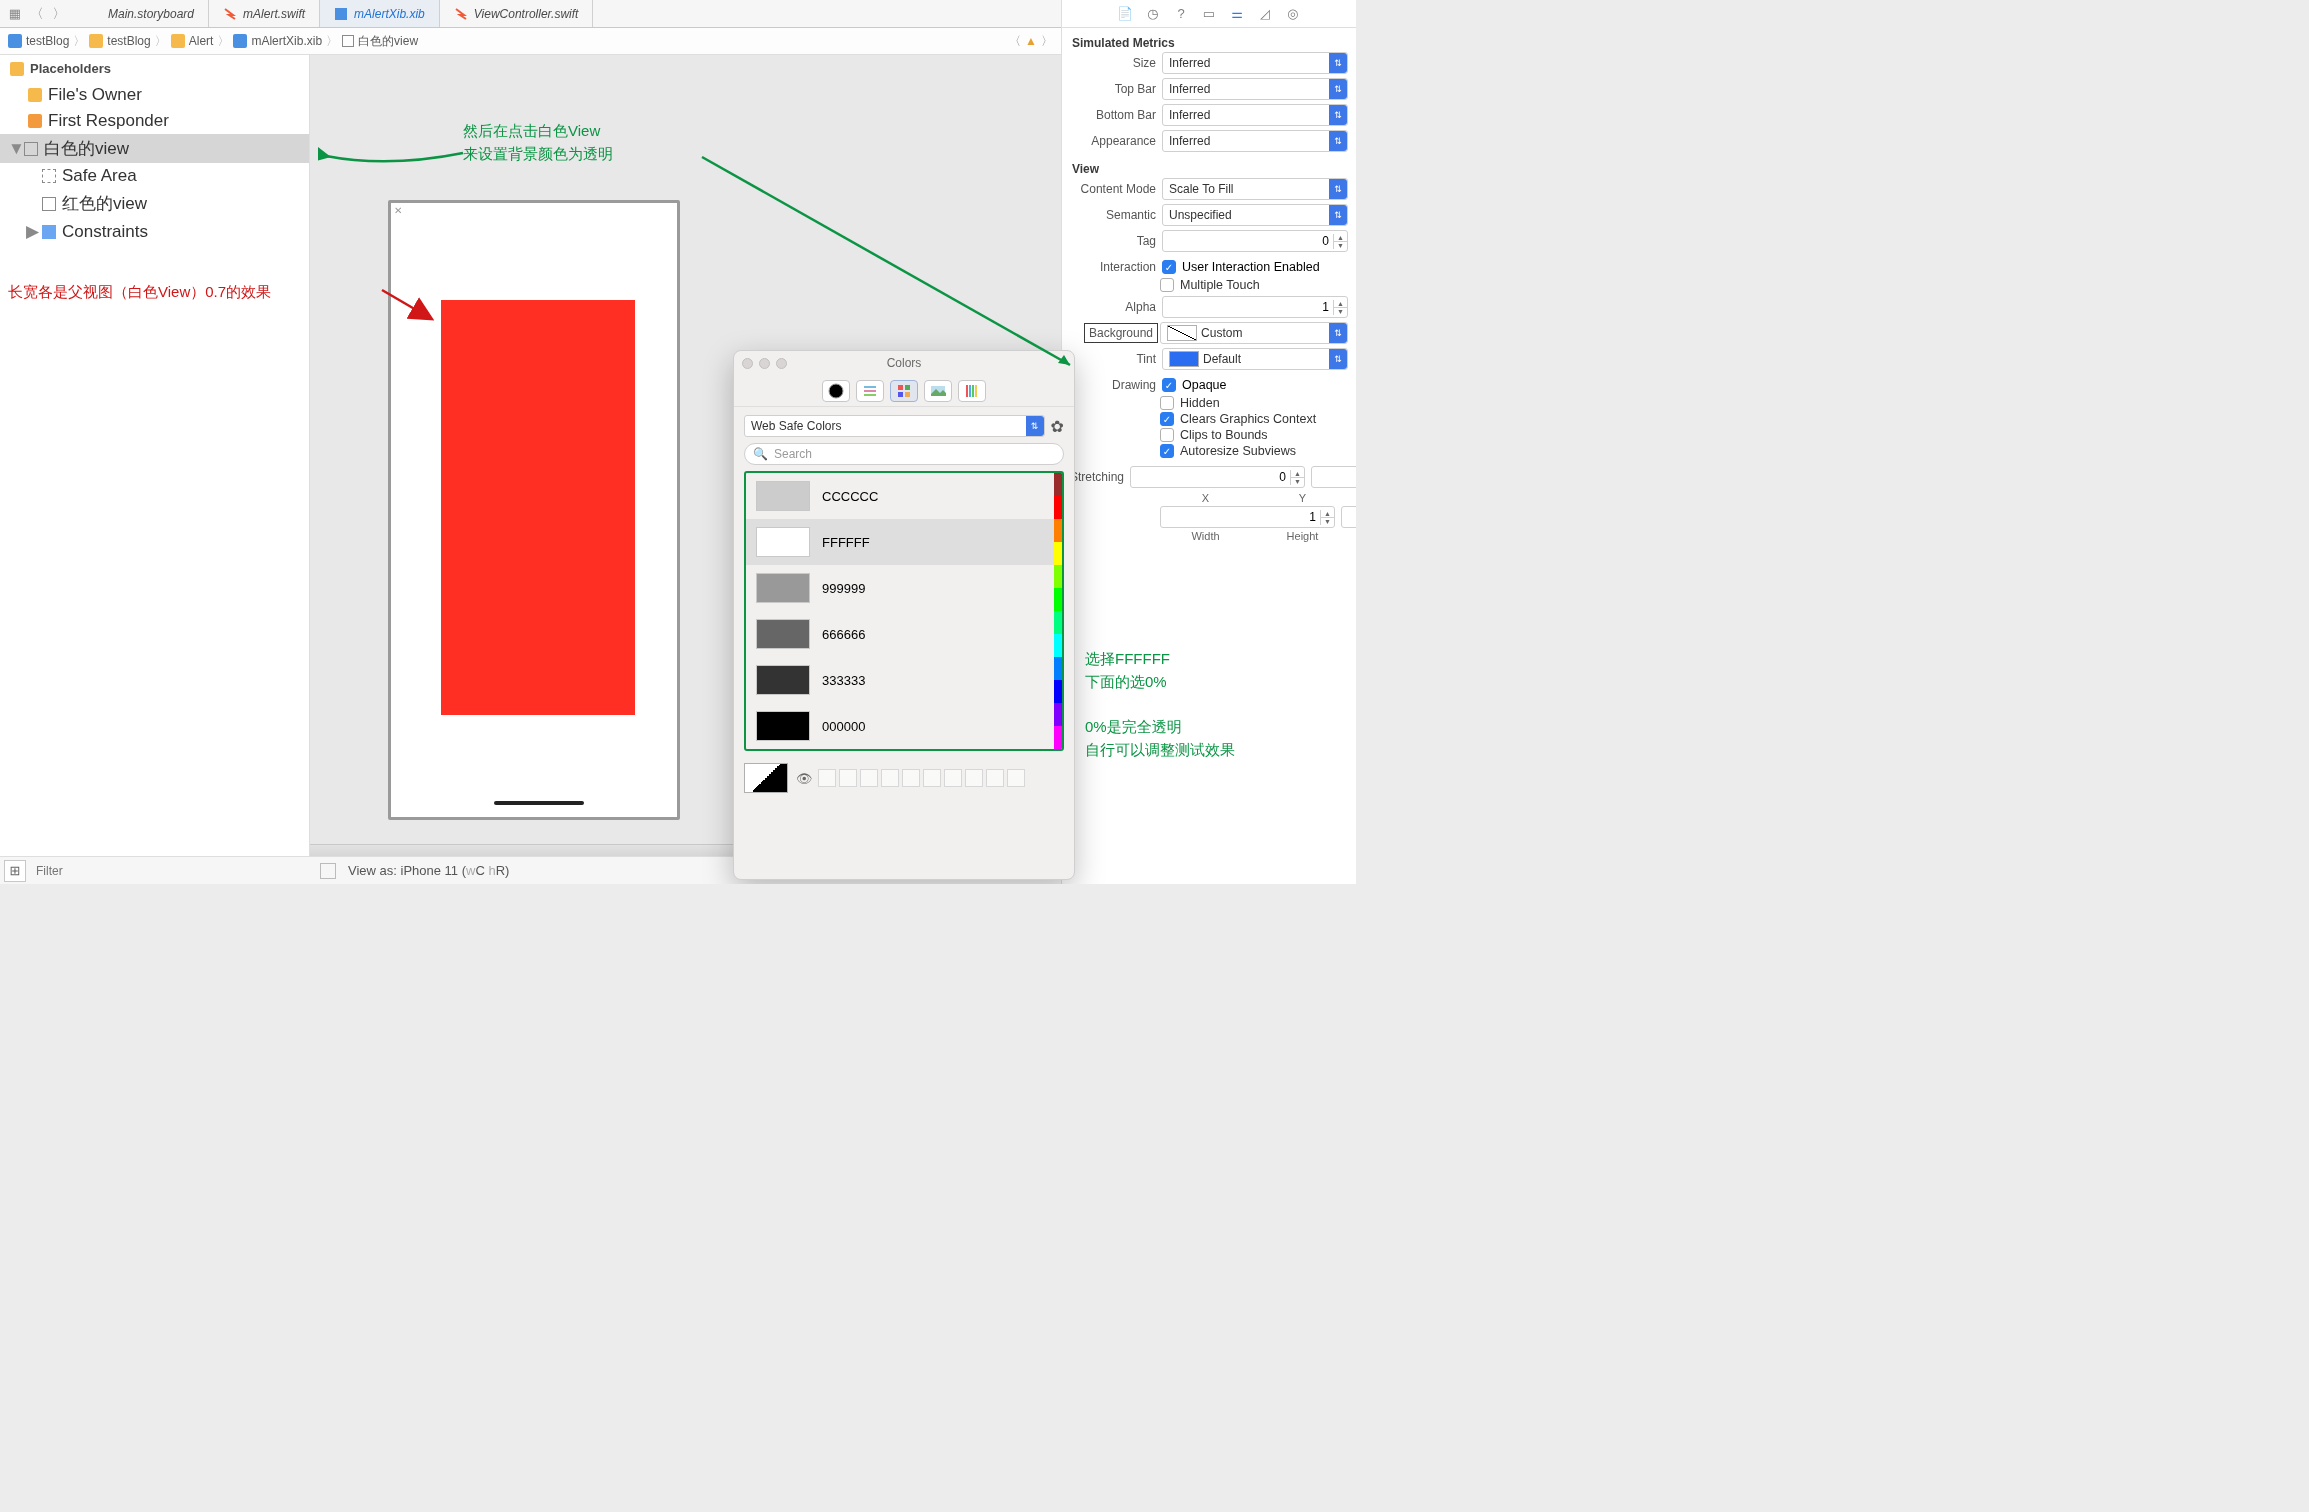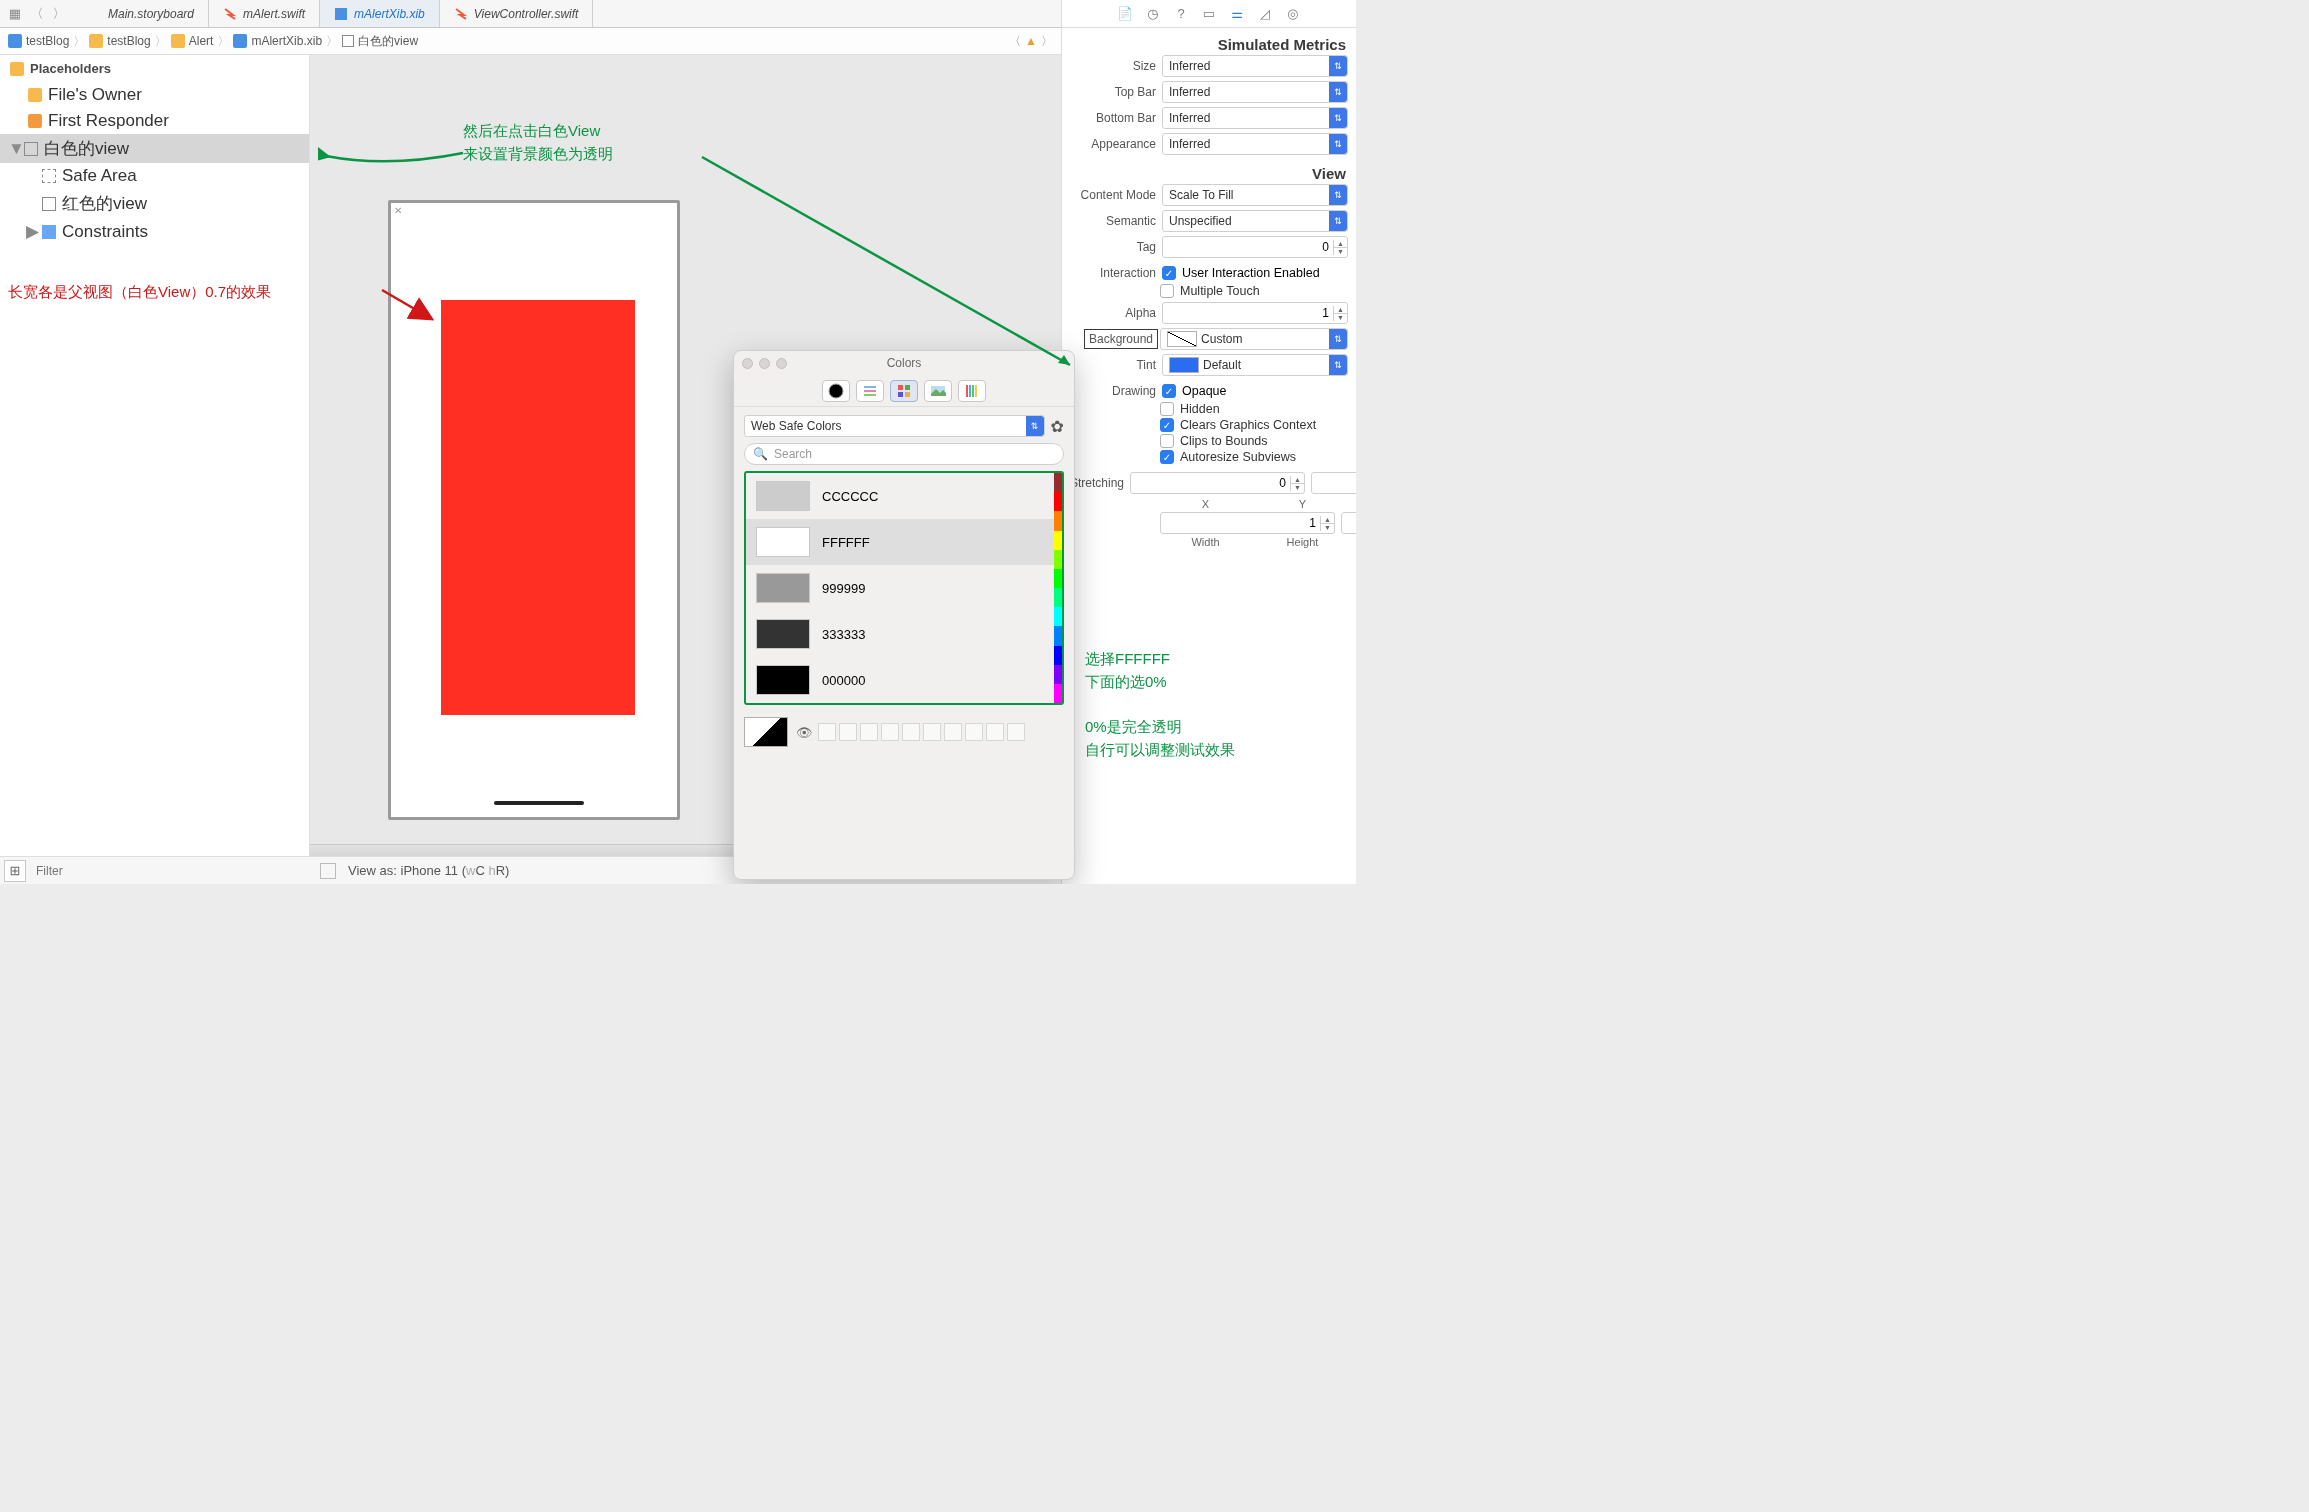--- a/index.html
+++ b/index.html
@@ -48,21 +48,21 @@
 
 .canvas-bottom { position: absolute; left: 310px; right: 295px; bottom: 0; height: 28px; background: #f6f6f6; border-top: 1px solid #dedede; display: flex; align-items: center; padding: 0 10px; gap: 12px; color: #555; font-size: 13px; }
 .cbicon { width: 16px; height: 16px; border: 1px solid #bbb; }
 .spacer { flex: 1; }
 
 
 .inspector { position: absolute; right: 0; top: 0; bottom: 0; width: 295px; background: #fff; border-left: 1px solid #dedede; overflow: hidden; }
 .insp-tabs { height: 28px; border-bottom: 1px solid #dedede; display: flex; align-items: center; justify-content: center; gap: 12px; color: #7f7f7f; }
 .insp-tabs .t { width: 16px; height: 16px; display: flex; align-items: center; justify-content: center; }
 .insp-tabs .t.active { color: #2a7df0; }
-.section-title { font-weight: 700; color: #3a3a3a; padding: 8px 10px 0 10px; font-size: 15px; text-align: right; }
+.section-title { font-weight: 700; color: #3a3a3a; padding: 8px 10px 0 10px; font-size: 12px; }
 .prop-row { display: flex; align-items: center; padding: 2px 8px; }
 .prop-label { width: 92px; text-align: right; color: #555; font-size: 12px; padding-right: 6px; }
 .prop-ctrl { flex: 1; }
 .select { height: 22px; border: 1px solid #cfcfcf; border-radius: 3px; background: #fff; display: flex; align-items: center; padding: 0 6px; font-size: 12px; color: #333; position: relative; }
 .select .arrow { position: absolute; right: 0; top: 0; bottom: 0; width: 18px; background: #3e78e8; border-radius: 0 3px 3px 0; display: flex; align-items: center; justify-content: center; color: #fff; font-size: 9px; }
 .numfield { height: 22px; border: 1px solid #cfcfcf; border-radius: 3px; display: flex; align-items: center; }
 .numfield input { flex: 1; border: none; text-align: right; padding-right: 4px; font-size: 12px; outline: none; background: transparent; }
 .stepper { width: 14px; display: flex; flex-direction: column; border-left: 1px solid #cfcfcf; }
 .stepper div { flex: 1; font-size: 7px; text-align: center; color: #666; }
 .stepper div:first-child { border-bottom: 1px solid #cfcfcf; }
@@ -492,20 +492,24 @@
         </div>
         <div class="clitem sel">
           <div class="sw" style="background:#ffffff"></div>
           <span>FFFFFF</span>
         </div>
         <div class="clitem">
           <div class="sw" style="background:#999999"></div>
           <span>999999</span>
         </div>
         <div class="clitem">
+          <div class="sw" style="background:#666666"></div>
+          <span>666666</span>
+        </div>
+        <div class="clitem">
           <div class="sw" style="background:#333333"></div>
           <span>333333</span>
         </div>
         <div class="clitem">
           <div class="sw" style="background:#000000"></div>
           <span>000000</span>
         </div>
         <div style="position:absolute;right:0;top:0;bottom:0;width:8px;display:flex;flex-direction:column" id="hueStrip">
           <div style="flex: 1 1 0%; background: rgb(154, 43, 43);"></div>
           <div style="flex: 1 1 0%; background: rgb(255, 0, 0);"></div>

